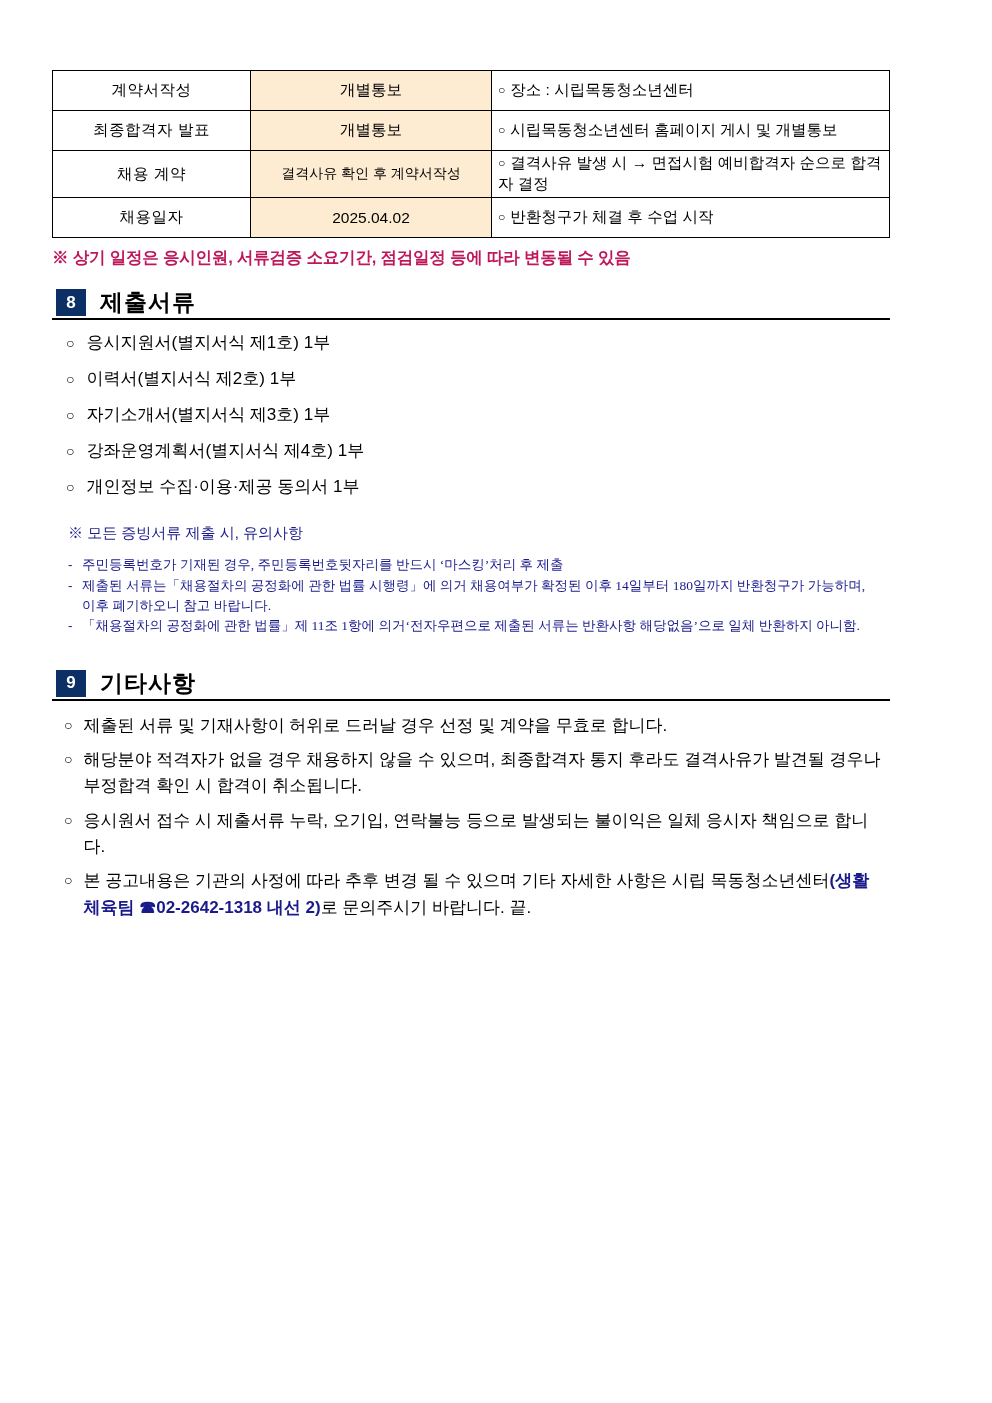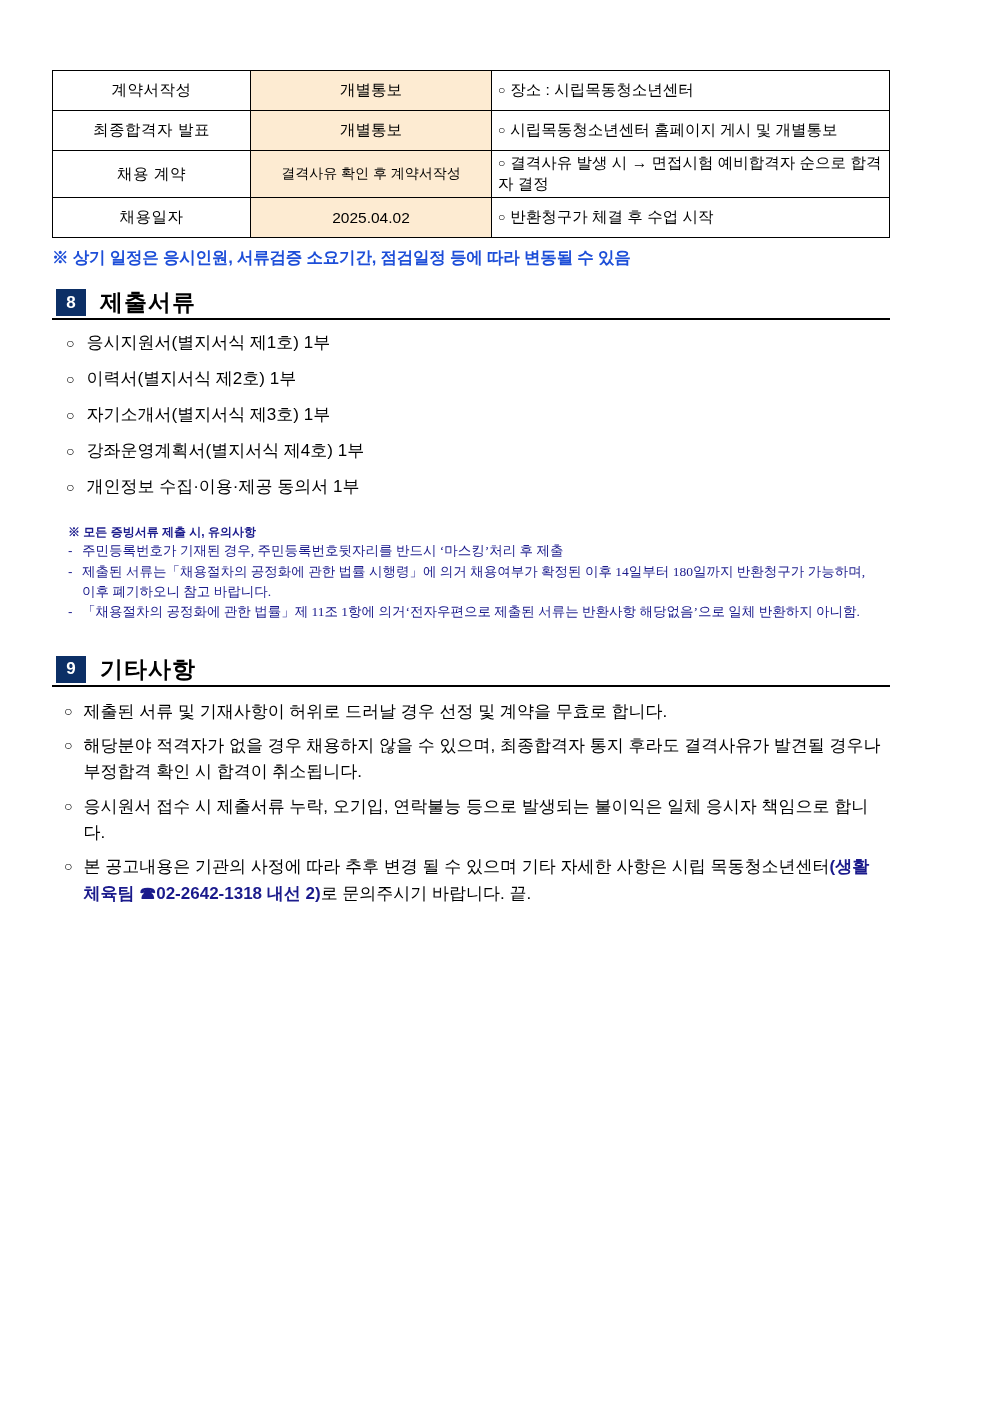--- a/index.html
+++ b/index.html
@@ -59,21 +59,21 @@
   }
   td.col-note .circ {
     font-size: 12px;
     margin-right: 5px;
     position: relative;
     top: -1px;
   }
 
   .note-line {
     margin-top: 9px;
-    color: #1d4ed8;
+    color: #be185d;
     font-weight: bold;
     font-size: 16.5px;
     letter-spacing: -0.2px;
   }
 
   
   .section {
     margin-top: 20px;
   }
   .sec-head {
@@ -124,23 +124,23 @@
     line-height: 1.35;
   }
 
   
   .caution {
     margin-top: 28px;
     margin-left: 16px;
     color: #1a1a8c;
   }
   .caution-title {
-    font-size: 12px;
-    font-weight: bold;
-    margin-bottom: 0;
+    font-size: 15px;
+    font-weight: normal;
+    margin-bottom: 12px;
   }
   .caution ul {
     list-style: none;
     margin: 0;
     padding: 0;
   }
   .caution li {
     font-size: 13.5px;
     line-height: 1.45;
     display: flex;

